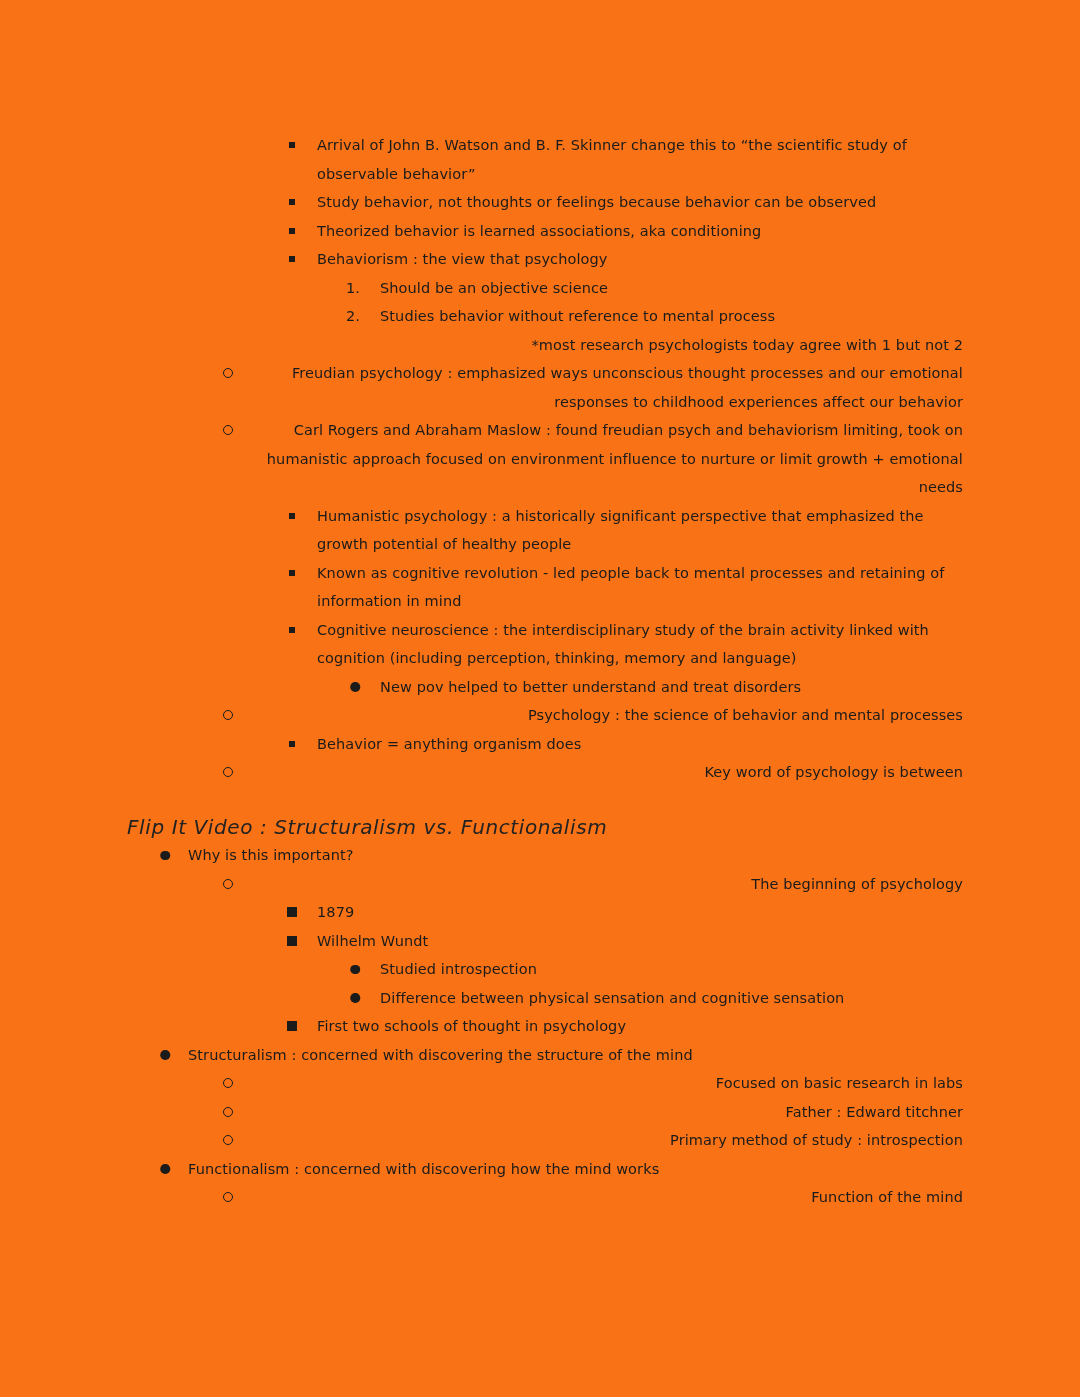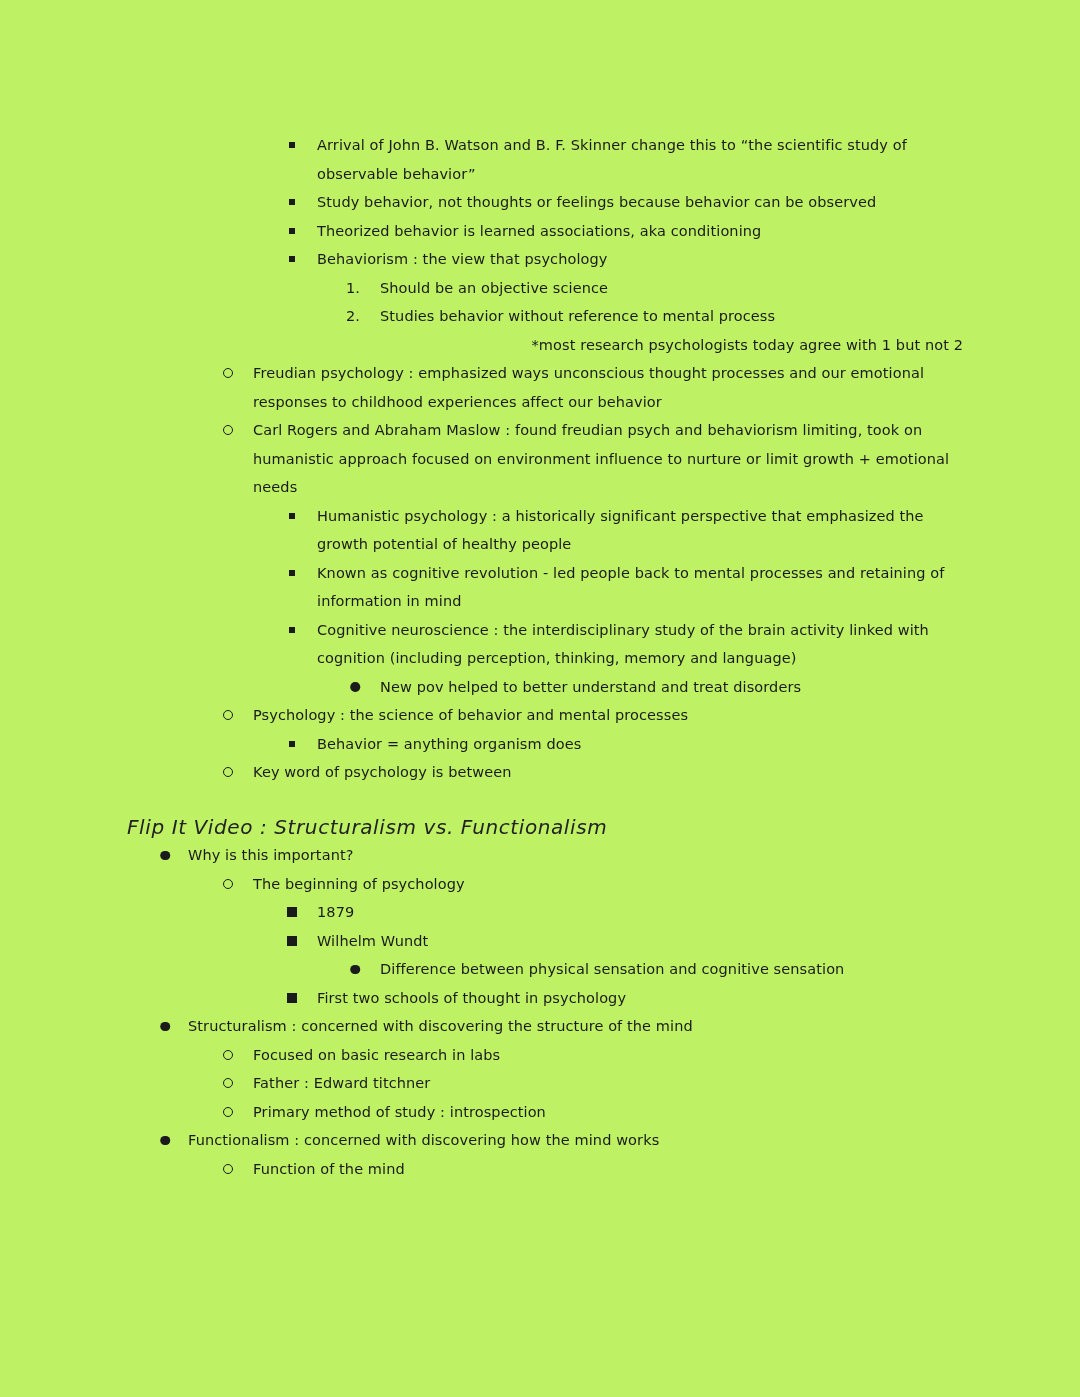--- a/index.html
+++ b/index.html
@@ -11,38 +11,38 @@
     width: 1080px;
     height: 1397px;
     overflow: hidden;
     font-family: "DejaVu Sans", "Liberation Sans", sans-serif;
     color: #1b1b1b;
   }
   .page {
     position: relative;
     width: 1080px;
     height: 1397px;
-    background: #bef264;
+    background: #f97316;
   }
   .content {
     position: absolute;
     top: 131px;
     left: 127px;
     width: 836px;
   }
   .item {
     position: relative;
     font-size: 14.5px;
     line-height: 28.5px;
     letter-spacing: 0.1px;
   }
   .item .txt { display: inline; }
   
   .l1 { padding-left: 61px;  --mx: 38px;  }
-  .l2 { padding-left: 126px; --mx: 101px; }
+  .l2 { padding-left: 126px; text-align: right; --mx: 101px; }
   .l3 { padding-left: 190px; --mx: 165px; }
   .l4 { padding-left: 253px; --mx: 228px; }
   .note { padding-left: 188px; text-align: right; }
   .marker {
     position: absolute;
     left: var(--mx);
     transform: translateX(-50%);
     background: #1b1b1b;
     display: block;
   }
@@ -90,20 +90,21 @@
       <div class="item l3"><span class="marker square-small"></span><span class="txt">Cognitive neuroscience : the interdisciplinary study of the brain activity linked with cognition (including perception, thinking, memory and language)</span></div>
       <div class="item l4"><span class="marker disc"></span><span class="txt">New pov helped to better understand and treat disorders</span></div>
       <div class="item l2"><span class="marker circle"></span><span class="txt">Psychology : the science of behavior and mental processes</span></div>
       <div class="item l3"><span class="marker square-small"></span><span class="txt">Behavior = anything organism does</span></div>
       <div class="item l2"><span class="marker circle"></span><span class="txt">Key word of psychology is between</span></div>
       <div class="heading">Flip It Video : Structuralism vs. Functionalism</div>
       <div class="item l1"><span class="marker disc"></span><span class="txt">Why is this important?</span></div>
       <div class="item l2"><span class="marker circle"></span><span class="txt">The beginning of psychology</span></div>
       <div class="item l3"><span class="marker square-large"></span><span class="txt">1879</span></div>
       <div class="item l3"><span class="marker square-large"></span><span class="txt">Wilhelm Wundt</span></div>
+      <div class="item l4"><span class="marker disc"></span><span class="txt">Studied introspection</span></div>
       <div class="item l4"><span class="marker disc"></span><span class="txt">Difference between physical sensation and cognitive sensation</span></div>
       <div class="item l3"><span class="marker square-large"></span><span class="txt">First two schools of thought in psychology</span></div>
       <div class="item l1"><span class="marker disc"></span><span class="txt">Structuralism : concerned with discovering the structure of the mind</span></div>
       <div class="item l2"><span class="marker circle"></span><span class="txt">Focused on basic research in labs</span></div>
       <div class="item l2"><span class="marker circle"></span><span class="txt">Father : Edward titchner</span></div>
       <div class="item l2"><span class="marker circle"></span><span class="txt">Primary method of study : introspection</span></div>
       <div class="item l1"><span class="marker disc"></span><span class="txt">Functionalism : concerned with discovering how the mind works</span></div>
       <div class="item l2"><span class="marker circle"></span><span class="txt">Function of the mind</span></div>
     </div>
 </div>

